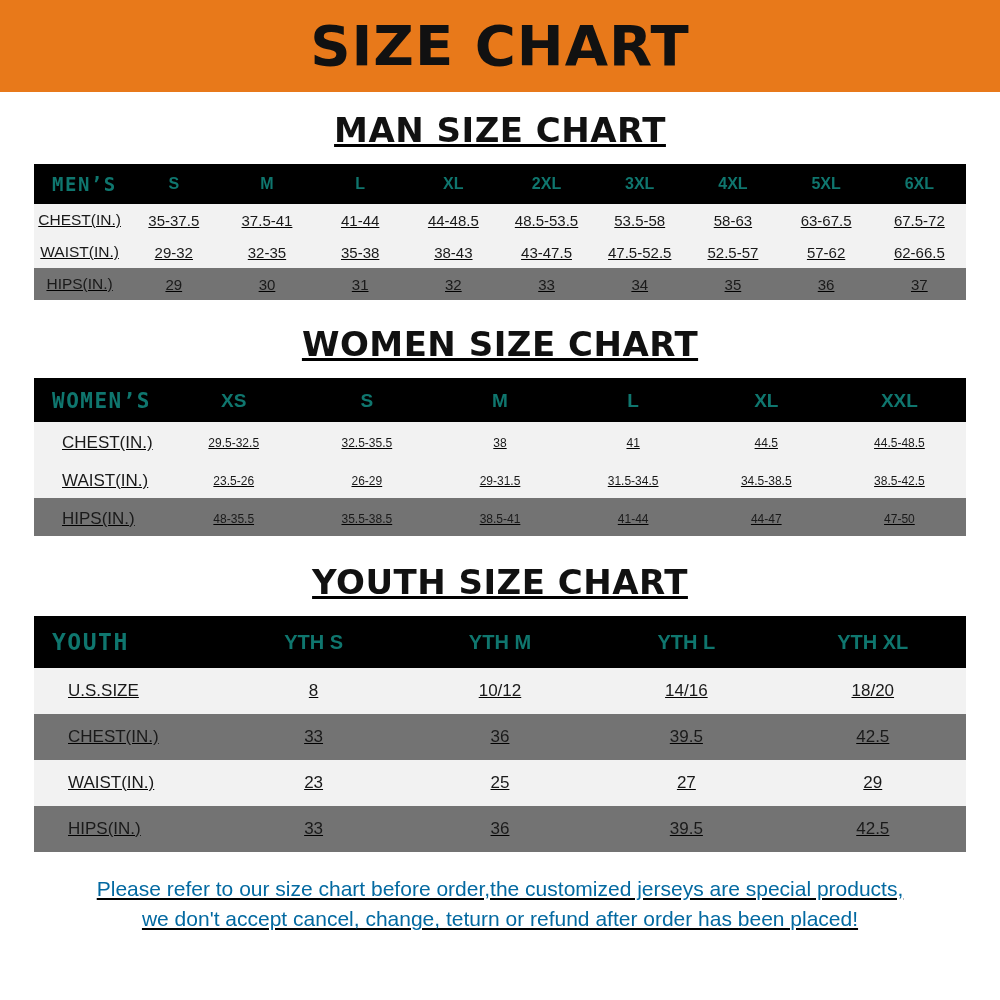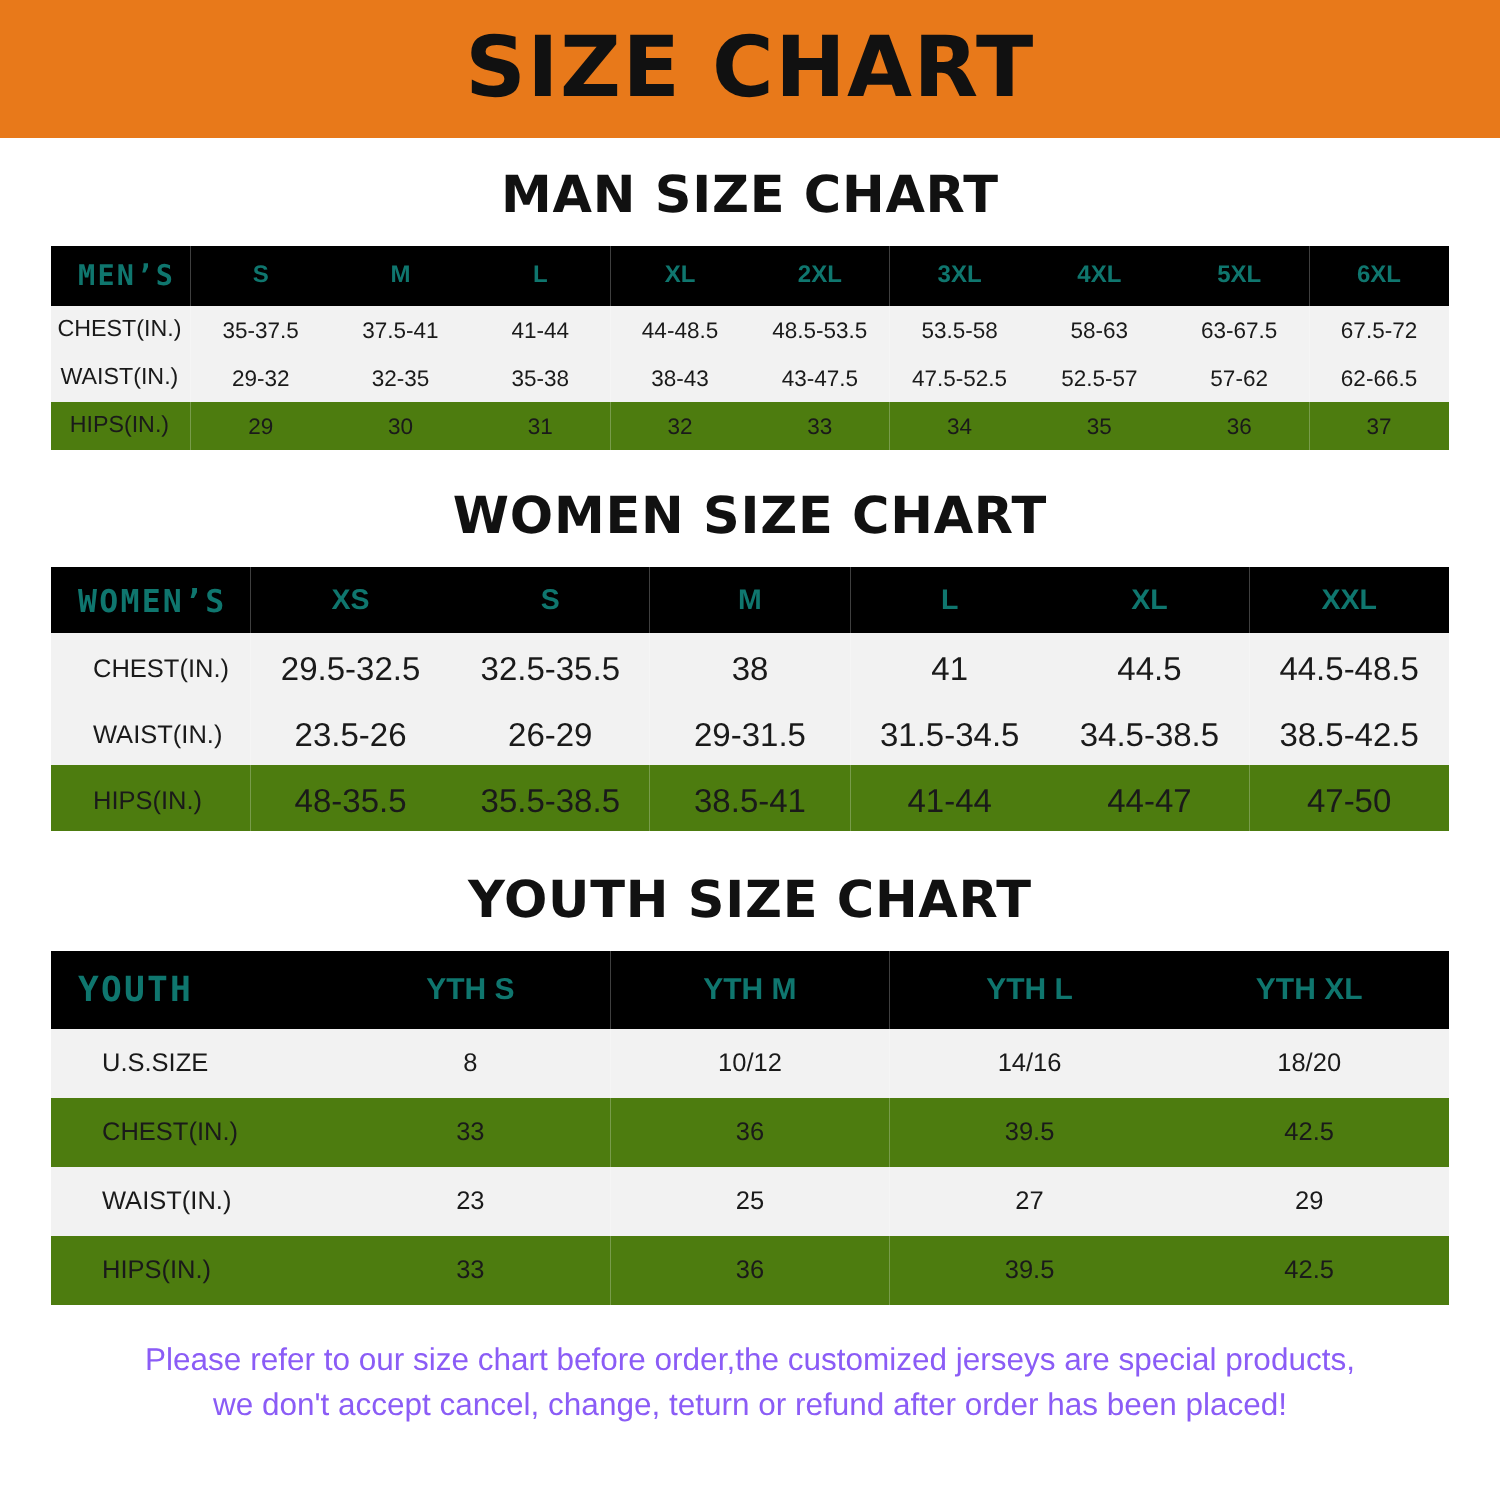--- a/index.html
+++ b/index.html
@@ -36,20 +36,21 @@
     color: #111111;
     line-height: 1;
     text-align: center;
   }
 
   .content {
     flex: 1 1 auto;
     padding: 0 34px;
     display: flex;
     flex-direction: column;
+    text-decoration: underline;
   }
 
   .section-title {
     font-family: "DejaVu Sans", sans-serif;
     font-weight: bold;
     font-size: 34px;
     color: #111111;
     text-align: center;
     letter-spacing: 0.5px;
   }
@@ -85,44 +86,44 @@
     color: #1a1a1a;
   }
   tbody td.rowhead {
     text-align: left;
     padding-left: 22px;
     font-size: 16px;
     color: #1a1a1a;
     margin-left: 13px;
   }
   tbody tr.odd td { background: #f2f2f2; }
-  tbody tr.even td { background: #4d7c0f; }
+  tbody tr.even td { background: #737373; }
 
   
   #men-table thead th { font-size: 16px; }
   #men-table thead th.rowhead { font-size: 19px; }
   #men-table tbody td { font-size: 15px; }
   #men-table tbody td.rowhead { font-size: 15.5px; text-align: center; padding-left: 0; }
 
   #women-table thead th { font-size: 19px; }
   #women-table thead th.rowhead { font-size: 21px; }
-  #women-table tbody td { font-size: 22px; }
+  #women-table tbody td { font-size: 12px; }
   #women-table tbody td.rowhead { font-size: 17px; text-align: left; padding-left: 28px; }
   #women-table thead th, #women-table tbody td { padding-top: 11px; }
 
   #youth-table thead th { font-size: 20px; }
   #youth-table thead th.rowhead { font-size: 23px; }
   #youth-table tbody td { font-size: 17px; }
   #youth-table tbody td.rowhead { font-size: 17px; text-align: left; padding-left: 34px; }
   #youth-table thead th, #youth-table tbody td { padding-top: 13px; padding-bottom: 13px; }
 
   .notice {
     margin: 22px 0 16px 0;
     padding: 0 8px;
-    color: #8b5cf6;
+    color: #0369a1;
     font-size: 21px;
     line-height: 1.45;
     text-align: center;
     font-family: "Liberation Sans", sans-serif;
   }
   .notice span { display: block; }
 </style>
 </head>
 <body>
 

